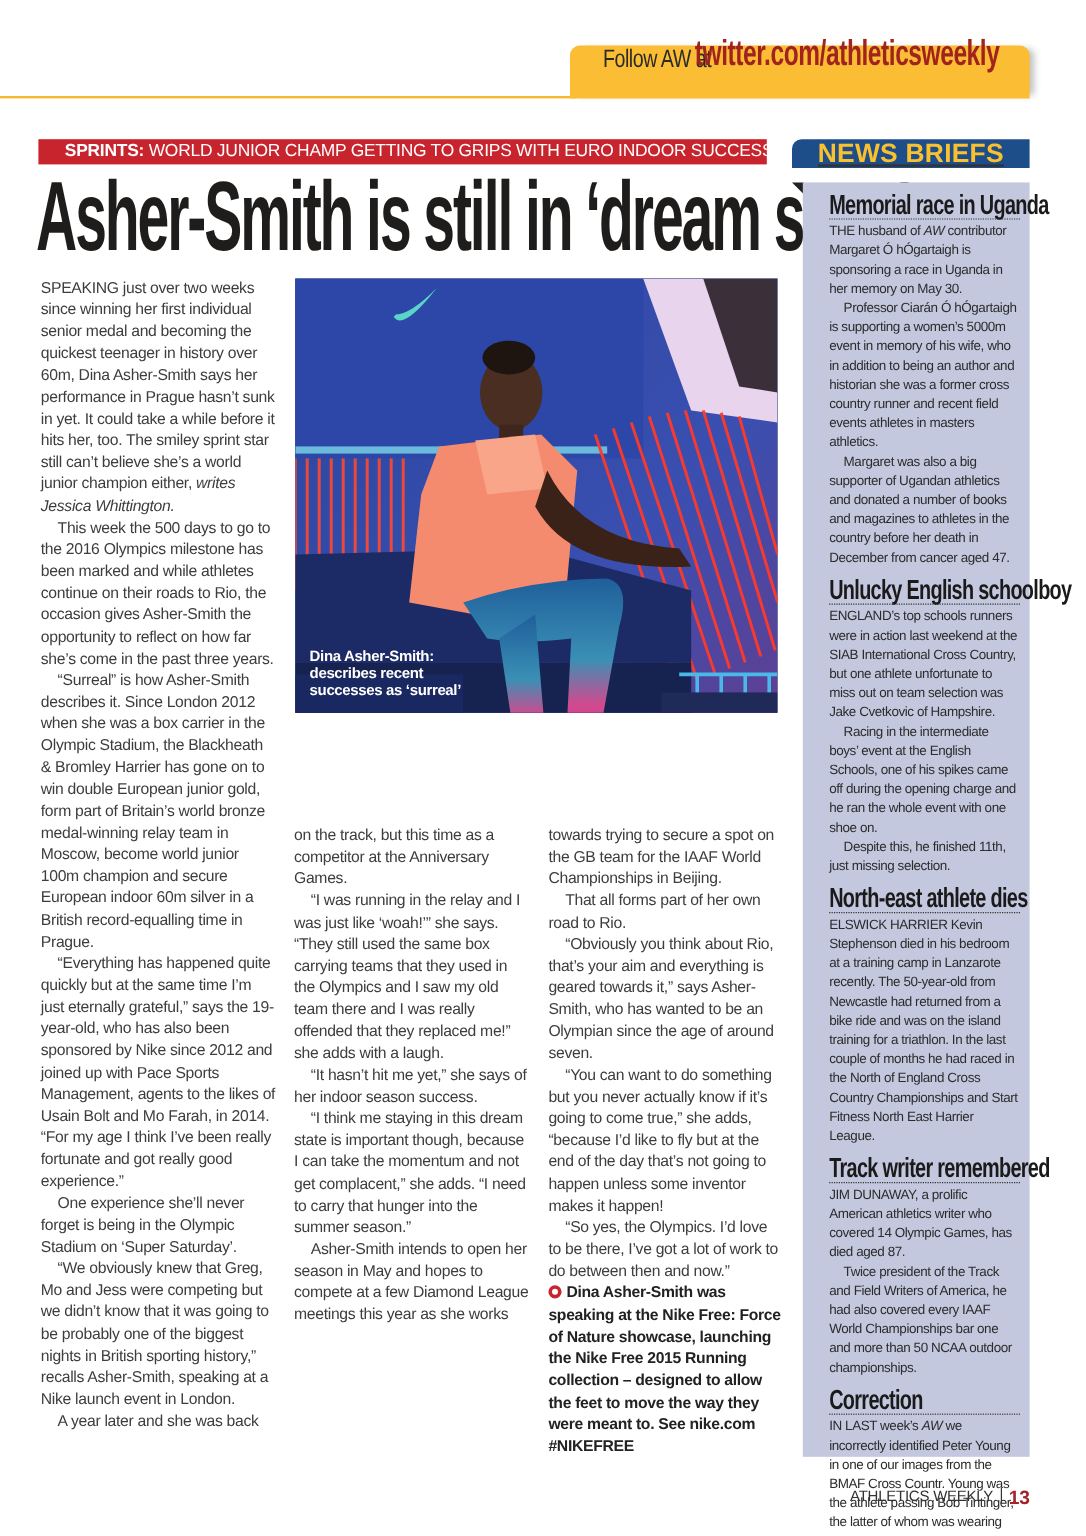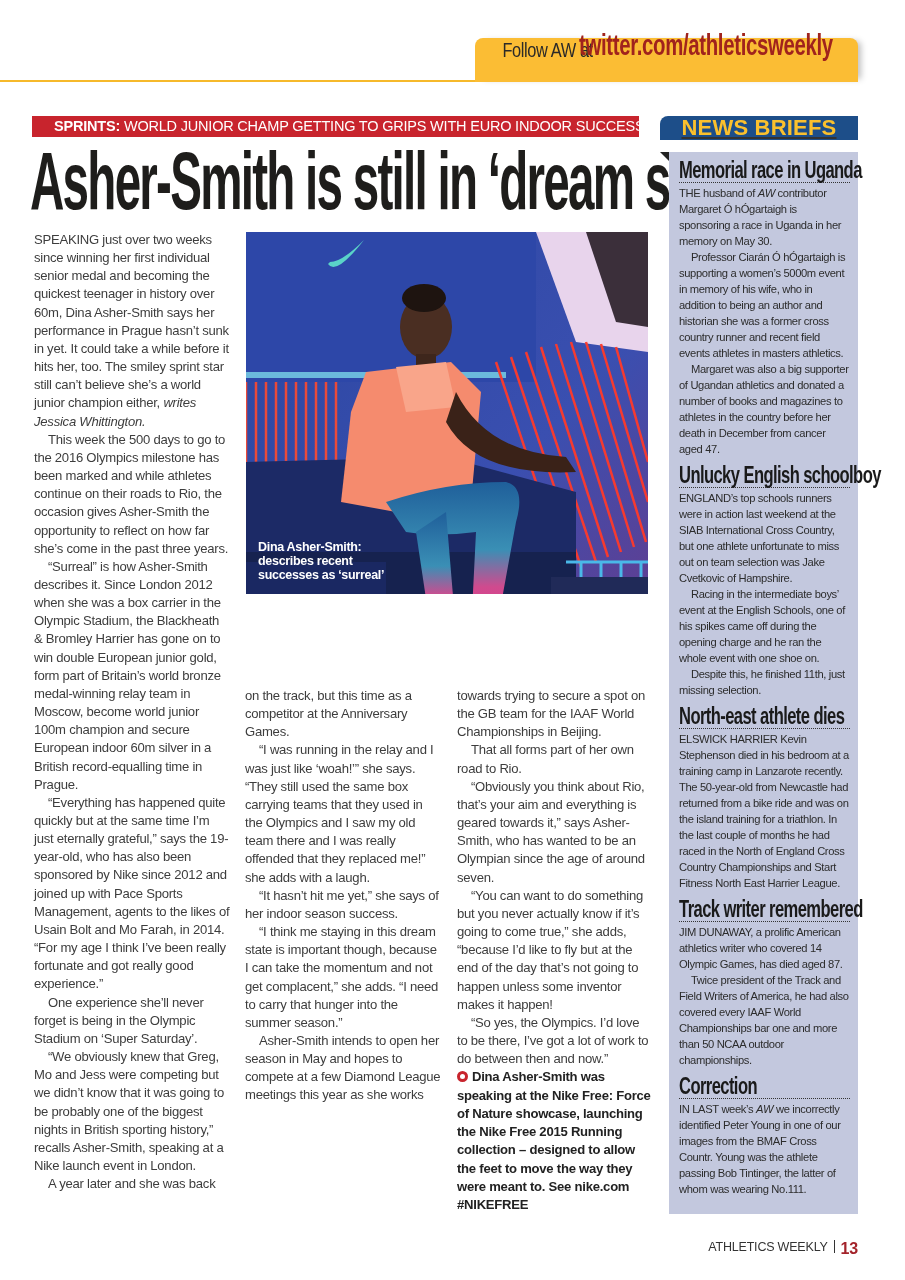--- a/index.html
+++ b/index.html
@@ -78,21 +78,21 @@
     background: #1d4e89; border-radius: 8px 0 0 0;
     display: flex; align-items: center; justify-content: center; text-decoration: underline;
   }
   .nb-tab span { color: #fbc02d; font-weight: bold; font-size: 22px; letter-spacing: 0.2px; }
   .nb-fold {
     position: absolute; left: 660px; top: 152px; width: 0; height: 0;
     border-top: 10px solid #222; border-left: 10px solid transparent;
   }
   .nb-box {
     position: absolute; left: 669px; top: 152px; width: 189px; height: 1062px;
-    background: #c3c8de; padding: 6px 8px 0 10px;
+    background: #c3c8de; padding: 6px 8px 0 22px;
   }
   .nb-item { margin-bottom: 6px; }
   .nb-head {
     font-family: "Liberation Sans", sans-serif; font-weight: bold; font-size: 23px;
     line-height: 24px; color: #1a1a1a; white-space: nowrap;
     transform: scaleX(0.72); transform-origin: left top; letter-spacing: -0.8px;
     height: 24px;
   }
   .nb-rule { border-top: 1.5px dotted #333; margin: 0 0 2px 0; }
   .nb-body {

